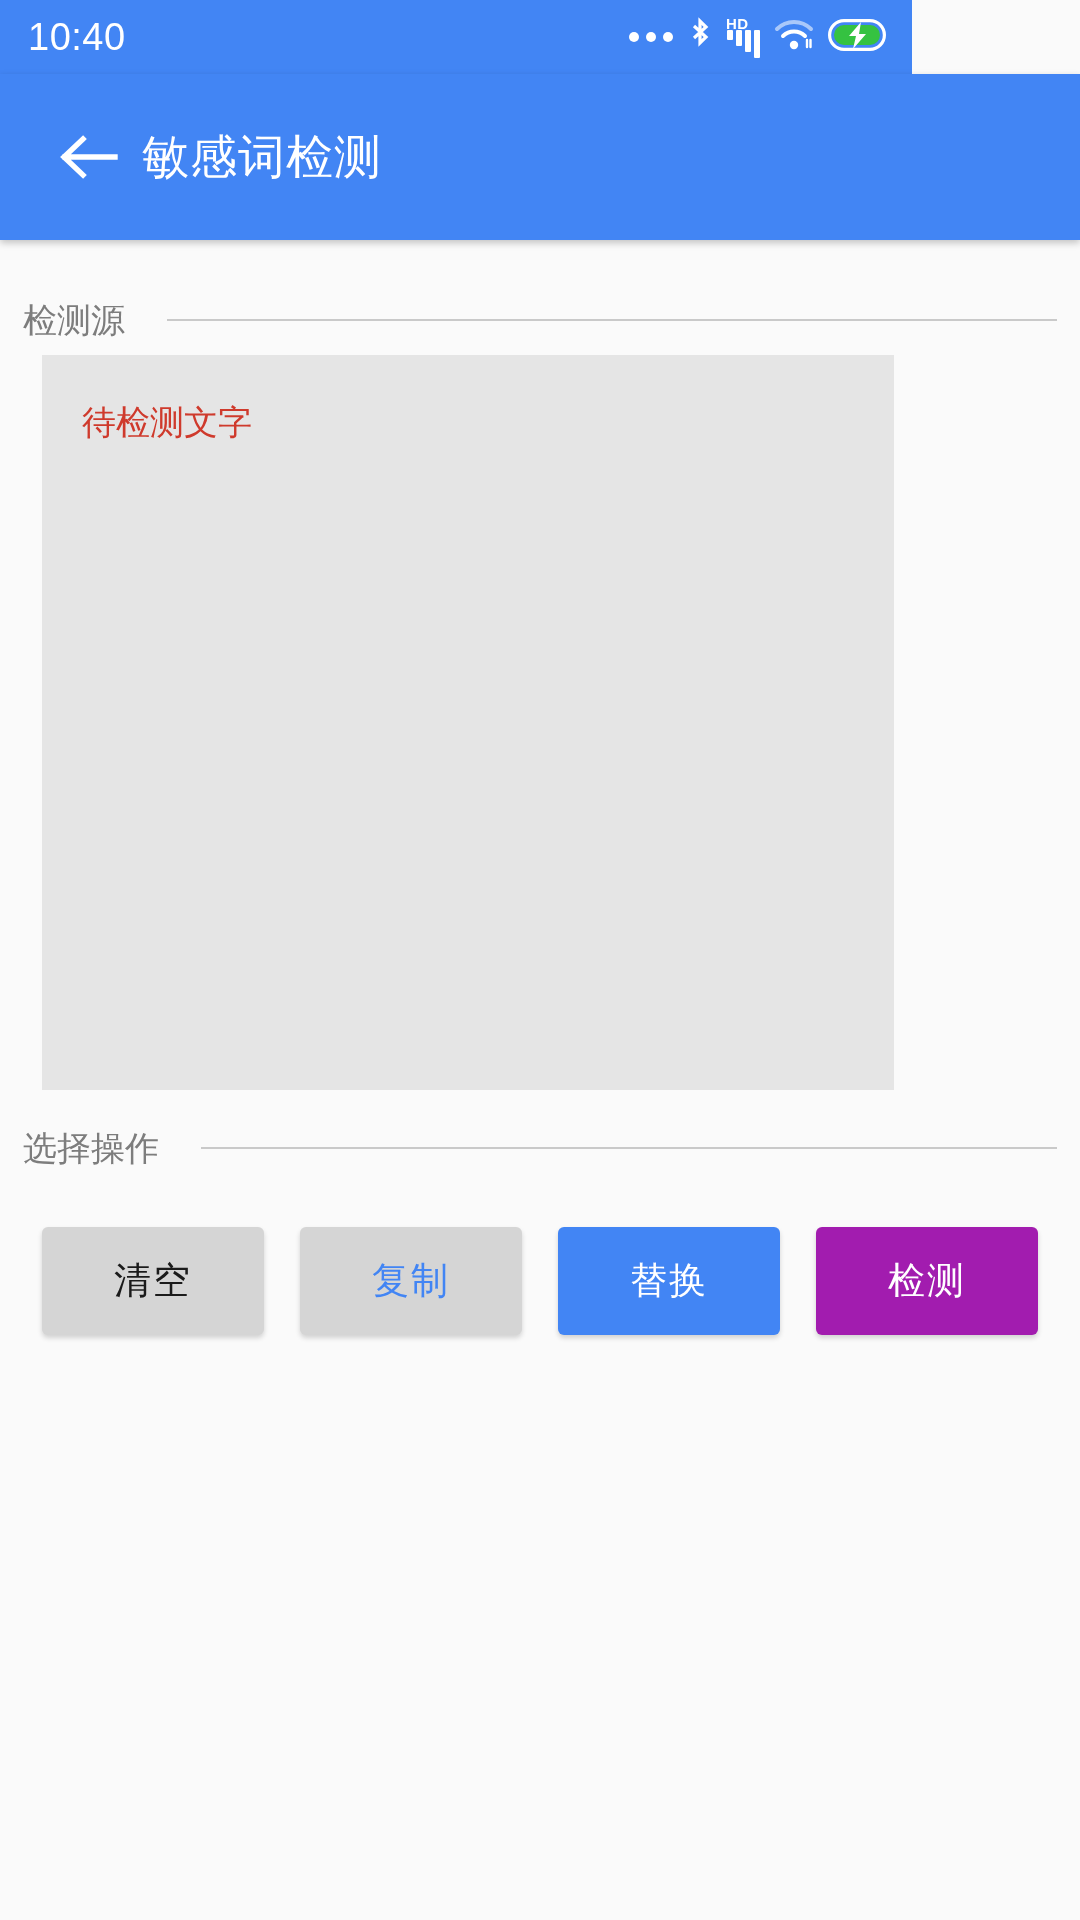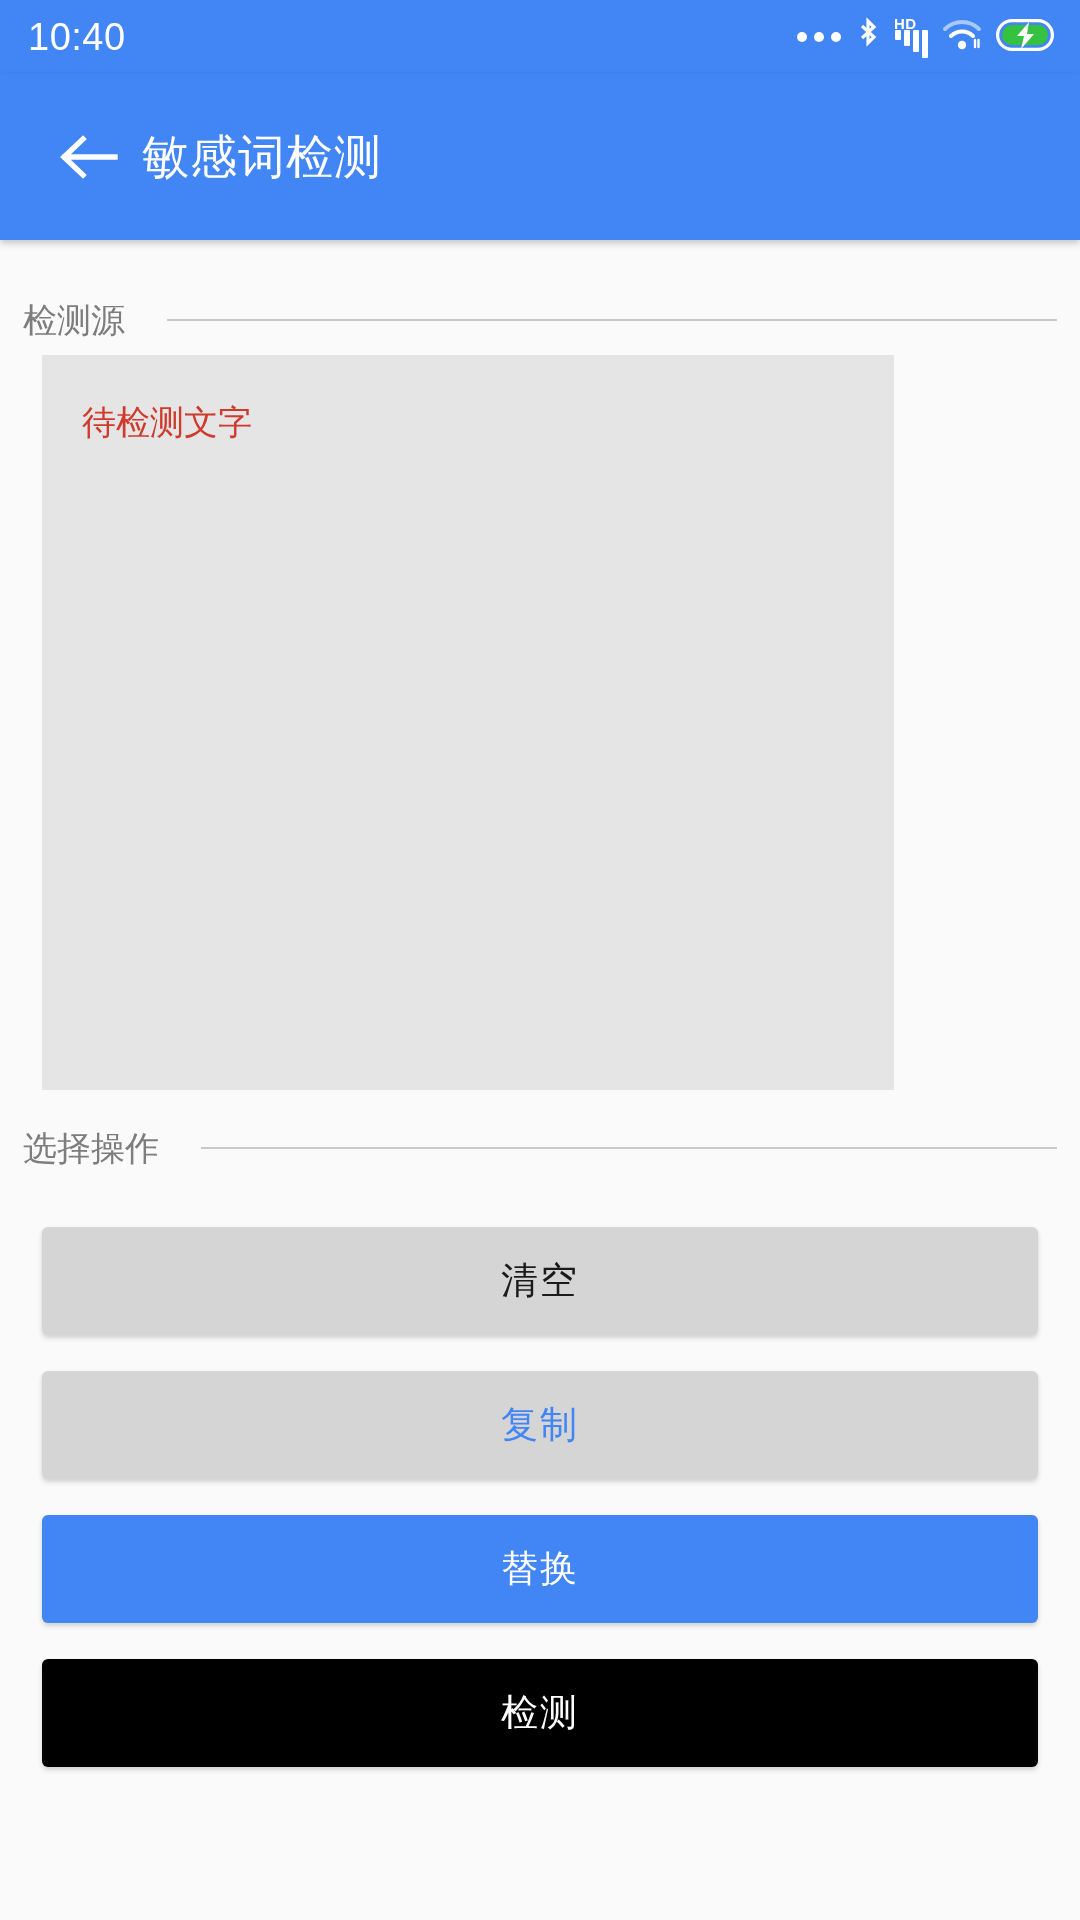--- a/index.html
+++ b/index.html
@@ -6,21 +6,21 @@
   html, body {
     width:1080px; height:1920px;
     background:#fafafa;
     font-family:"Liberation Sans","DejaVu Sans",sans-serif;
     overflow:hidden;
   }
 
   
   #status-bar {
     position:absolute; top:0; left:0;
-    width:1080px; height:74px;
+    width:912px; height:74px;
     background:#4285f4;
     display:flex; align-items:center;
     padding:0 26px 0 28px;
   }
   #status-time {
     color:#fff; font-size:38px; font-weight:400;
     letter-spacing:0.5px; line-height:1;
   }
   #status-icons {
     margin-left:auto;
@@ -92,21 +92,21 @@
     color:#cf3a2c;
   }
   #source-textarea::placeholder { color:#cf3a2c; opacity:1; }
 
   #ops-head { position:absolute; top:886px; left:0; right:0; }
 
   #button-grid {
     position:absolute; top:987px; left:42px;
     width:996px;
     display:grid;
-    grid-template-columns:1fr;
+    grid-template-columns:1fr 1fr 1fr 1fr;
     column-gap:26px;
     row-gap:32px;
     gap:36px;
   }
   .btn {
     height:108px;
     border:none; border-radius:6px;
     font-family:"Liberation Sans","DejaVu Sans",sans-serif;
     font-size:37px; letter-spacing:2px;
     display:flex; align-items:center; justify-content:center;
@@ -116,21 +116,21 @@
     background:#d5d5d5;
     box-shadow:0 3px 5px rgba(0,0,0,0.16);
   }
   .btn-grey.dark-text { color:#1b1b1b; }
   .btn-grey.blue-text { color:#4285f4; }
   .btn-blue {
     background:#4285f4; color:#fff;
     box-shadow:0 3px 5px rgba(0,0,0,0.16);
   }
   .btn-red {
-    background:#000000; color:#fff;
+    background:#a21caf; color:#fff;
     box-shadow:0 3px 5px rgba(0,0,0,0.16);
   }
 </style>
 </head>
 <body>
 
 <div id="status-bar">
   <div id="status-time">10:40</div>
 
   <div id="status-icons">

